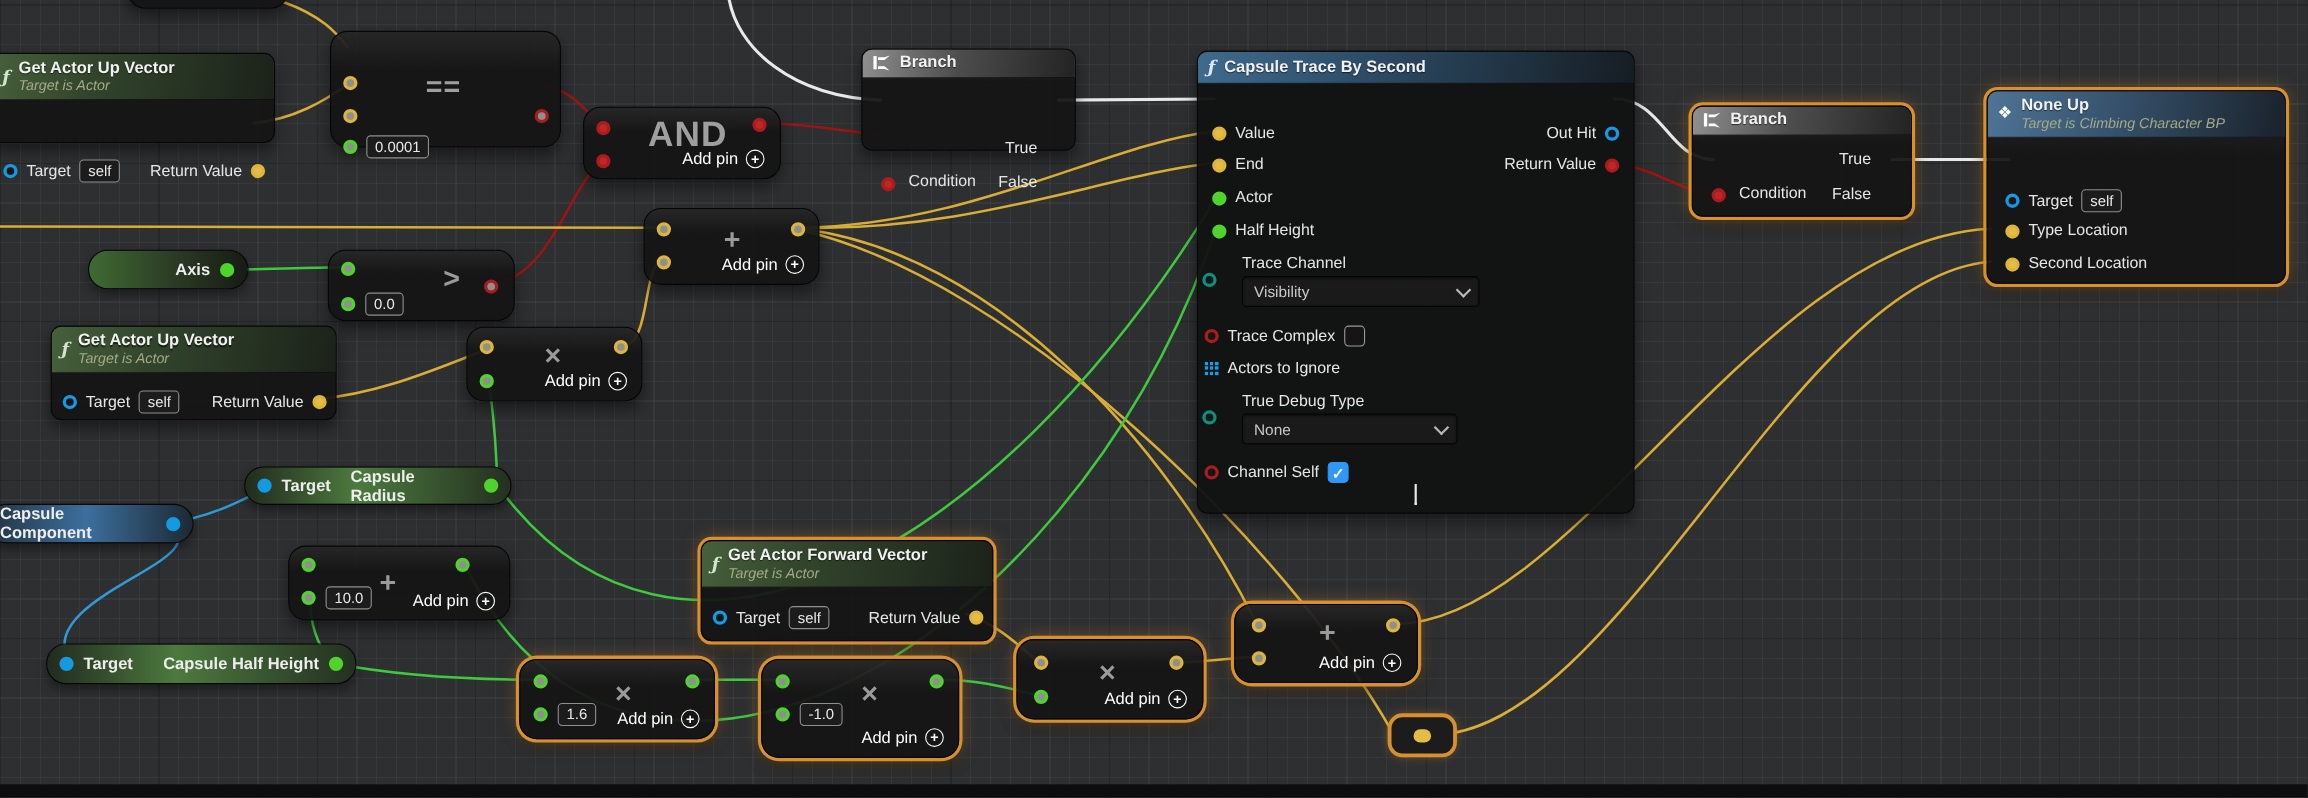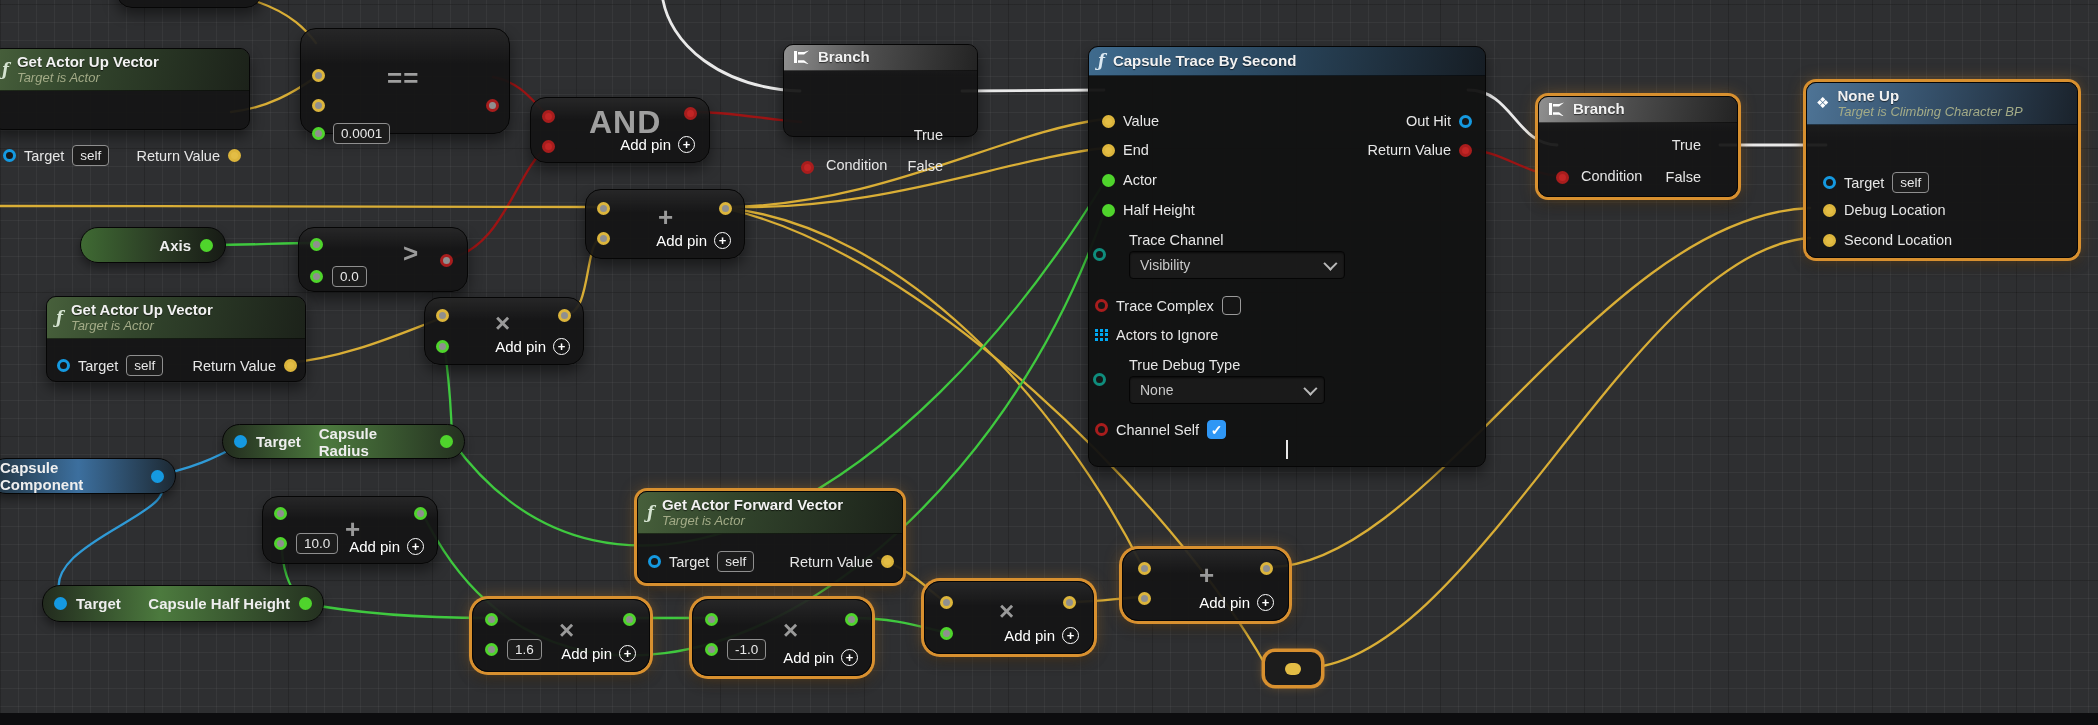--- a/index.html
+++ b/index.html
@@ -273,21 +273,21 @@
   </div>
   <span class="exec abs" style="left:15px;top:56px"></span>
   <span class="exec hollow abs" style="right:14px;top:56px"></span>
   <div class="frow" style="left:16px;top:89px">
     <span class="pin obj hollow"></span>
     <span class="lbl">Target</span>
     <span class="valbox">self</span>
   </div>
   <div class="frow" style="left:16px;top:119px">
         <span class="pin vec solid"></span>
-        <span class="lbl">Debug Location</span>
+        <span class="lbl">Type Location</span>
       </div>
   <div class="frow" style="left:16px;top:149px">
         <span class="pin vec solid"></span>
         <span class="lbl">Second Location</span>
       </div>
 </div>
 
 <div class="pill pill-green2" style="left:80px;top:227px;width:146px;padding:16px 12px;justify-content:flex-end;gap:9px">
   <span>Axis</span>
   <span class="pin flt solid"></span>
@@ -347,21 +347,21 @@
 </div>
 
 <div class="pill pill-green" style="left:222px;top:424px;width:243px;height:35px;padding:0 11px;gap:9px">
   <span class="pin obj solid"></span>
   <span>Target</span>
   <span style="flex:1"></span>
   <span>Capsule Radius</span>
   <span class="pin flt solid"></span>
 </div>
 
-<div class="node op" style="left:262px;top:496px;width:176px;height:68px">
+<div class="node op" style="left:262px;top:496px;width:202px;height:68px">
   <span class="pin flt gray abs" style="left:11px;top:10px"></span>
   <span class="pin flt gray abs" style="left:11px;top:40px"></span>
   <span class="pin flt gray abs" style="left:151px;top:10px"></span>
   <span class="valbox abs" style="left:33px;top:36px">10.0</span>
   <span class="opglyph abs" style="left:82px;top:19px">+</span>
   <div class="addpin abs" style="right:13px;bottom:8px">
     <span>Add pin</span>
         <span class="pluscirc"></span>
   </div>
 </div>
@@ -397,21 +397,21 @@
   <span class="pin flt gray abs" style="left:12px;top:43px"></span>
   <span class="pin flt gray abs" style="left:150px;top:13px"></span>
   <span class="valbox abs" style="left:34px;top:39px">1.6</span>
   <span class="opglyph abs" style="left:86px;top:17px">×</span>
   <div class="addpin abs" style="right:13px;bottom:9px">
     <span>Add pin</span>
         <span class="pluscirc"></span>
   </div>
 </div>
 
-<div class="node op sel" style="left:692px;top:599px;width:180px;height:77px">
+<div class="node op sel" style="left:692px;top:599px;width:180px;height:90px">
   <span class="pin flt gray abs" style="left:12px;top:13px"></span>
   <span class="pin flt gray abs" style="left:12px;top:43px"></span>
   <span class="pin flt gray abs" style="left:152px;top:13px"></span>
   <span class="valbox abs" style="left:34px;top:39px">-1.0</span>
   <span class="opglyph abs" style="left:90px;top:17px">×</span>
   <div class="addpin abs" style="right:13px;bottom:9px">
     <span>Add pin</span>
         <span class="pluscirc"></span>
   </div>
 </div>

